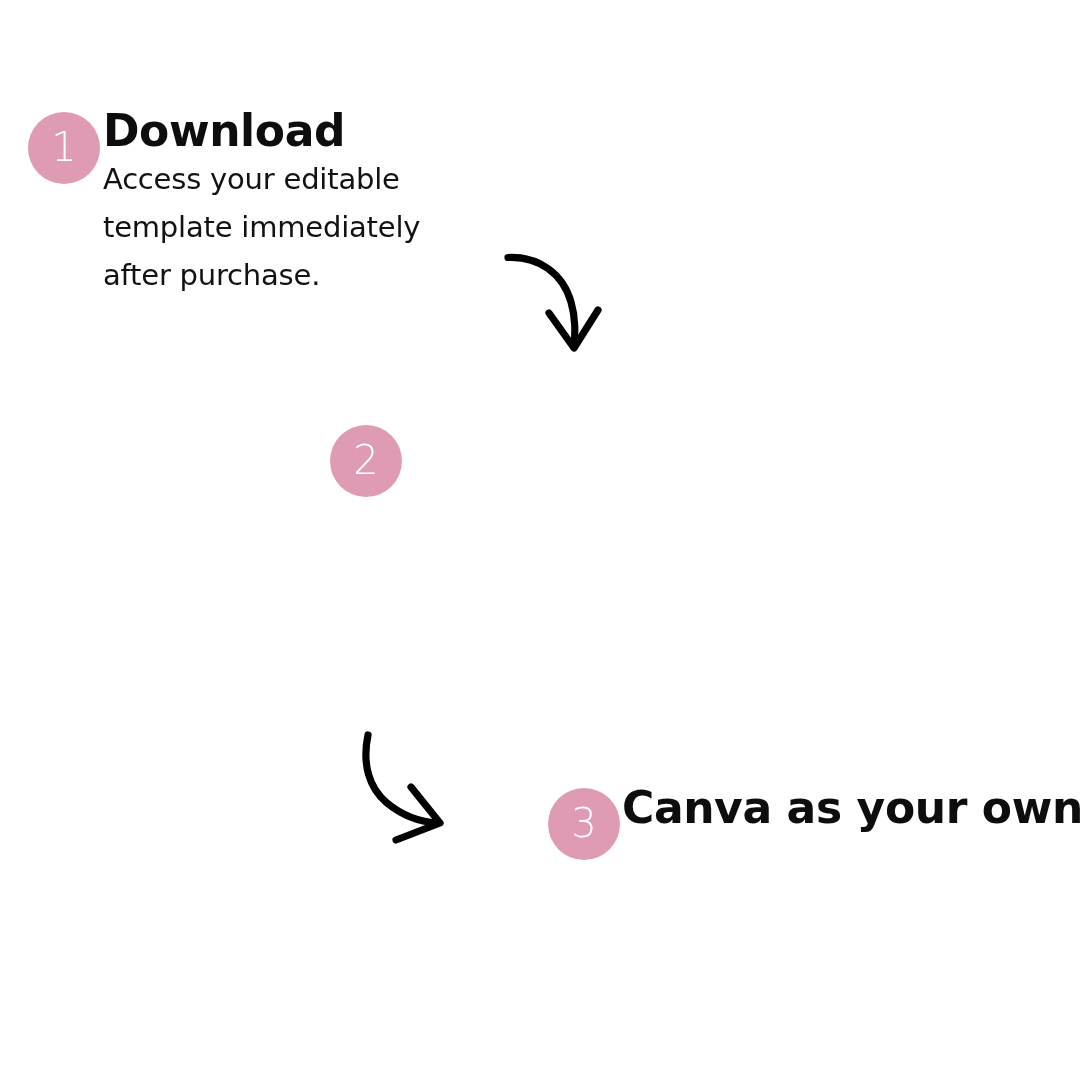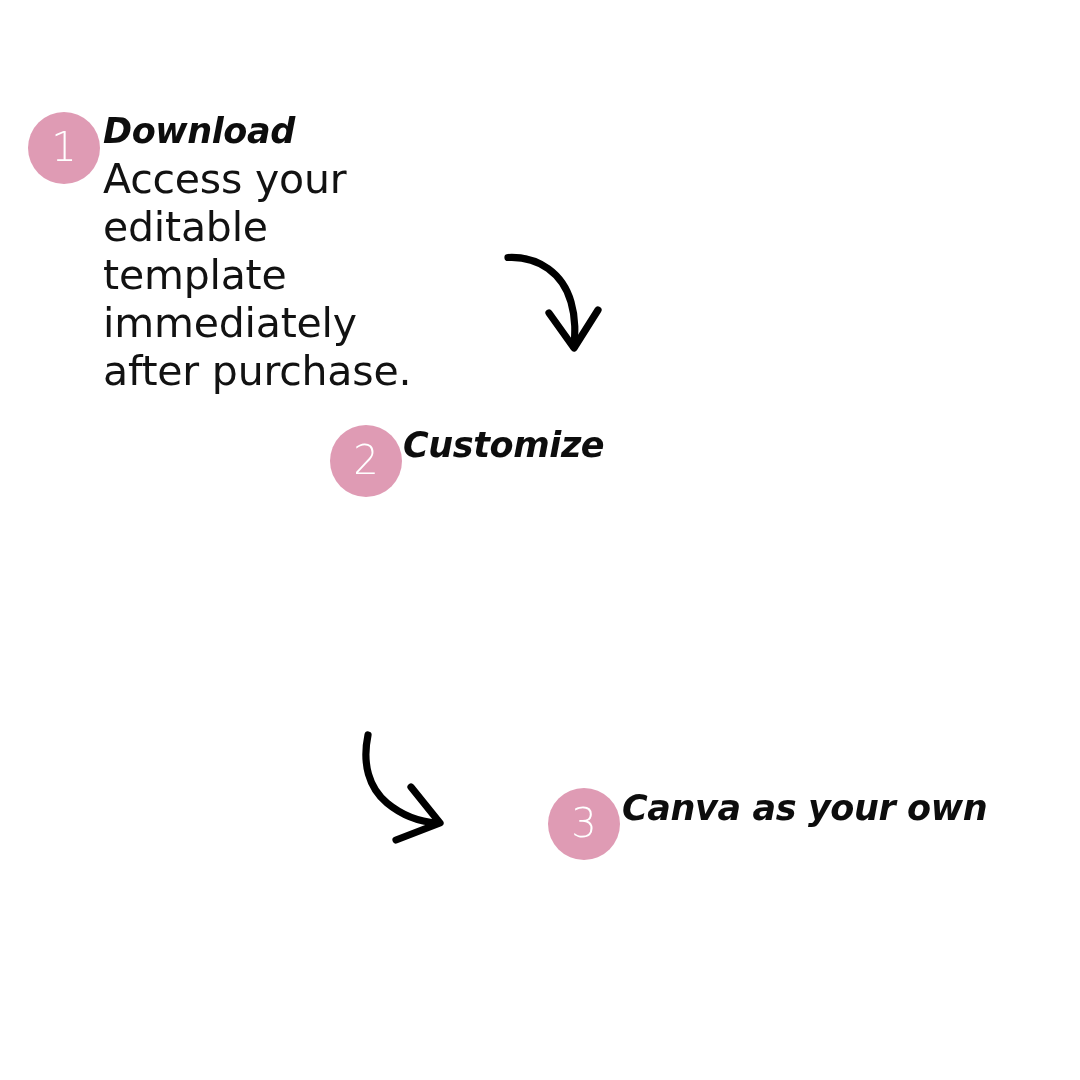--- a/index.html
+++ b/index.html
@@ -53,33 +53,32 @@
     transform: translateY(-1px);
   }
 
   .step-text {
     position: absolute;
     z-index: 2;
   }
 
   .step-heading {
     font-family: "DejaVu Sans", sans-serif;
-    font-size: 35px;
+    font-size: 44px;
     font-weight: 700;
     color: #0d0d0d;
     line-height: 48px;
     letter-spacing: -0.4px;
     white-space: nowrap;
     margin: 0;
-    font-style: italic;
   }
 
   .step-body {
     font-family: "DejaVu Sans", sans-serif;
-    font-size: 41px;
+    font-size: 29px;
     font-weight: 400;
     color: #121212;
     line-height: 48px;
     letter-spacing: -0.2px;
     margin: 0;
   }
 
   
   #step-1 { left: 0px;   top: 0px; }
   #step-1 .step-badge { left: 28px;  top: 112px; }
@@ -122,21 +121,20 @@
       <path d="M 13 17.5 C 44 16 68 34 76 62 C 81 79 80 94 79 107" fill="none" stroke="#000000" stroke-width="7.2" stroke-linecap="round"></path>
       <path d="M 54 73 L 79 108 L 103 70" fill="none" stroke="#000000" stroke-width="7.2" stroke-linecap="round" stroke-linejoin="round"></path>
     </svg>
   </div>
 
   <div class="step" id="step-2">
     <div class="step-badge">
       <span class="step-badge-number">2</span>
     </div>
     <div class="step-text">
-      <p class="step-heading">Customize</p>
     </div>
   </div>
 
   <div class="arrow" id="arrow-2">
     <svg width="130" height="140" viewBox="0 0 130 140" xmlns="http://www.w3.org/2000/svg">
       <path d="M 16 17 C 10 46 17 70 35 85 C 52 99 70 104 85 105" fill="none" stroke="#000000" stroke-width="7.2" stroke-linecap="round"></path>
       <path d="M 59 69 L 88 105 L 44 122" fill="none" stroke="#000000" stroke-width="7.2" stroke-linecap="round" stroke-linejoin="round"></path>
     </svg>
   </div>
 

